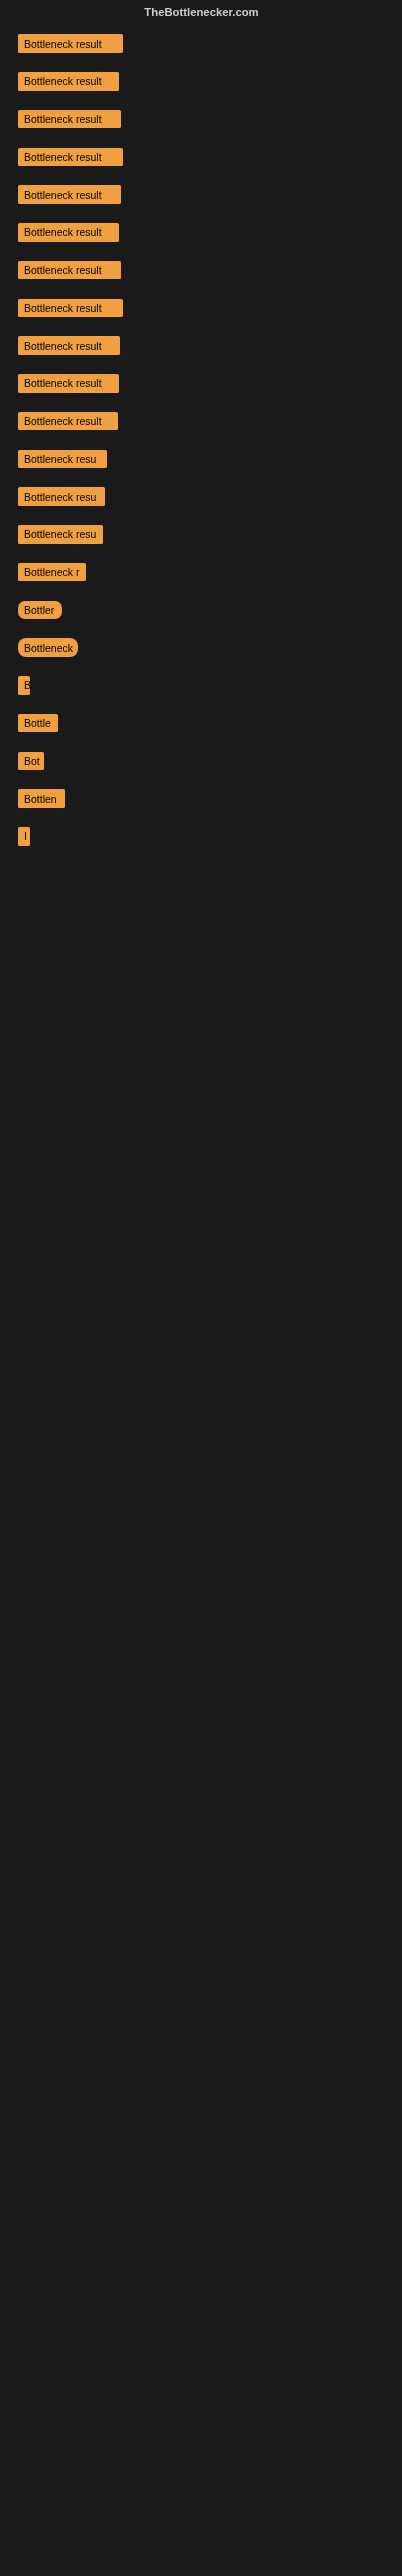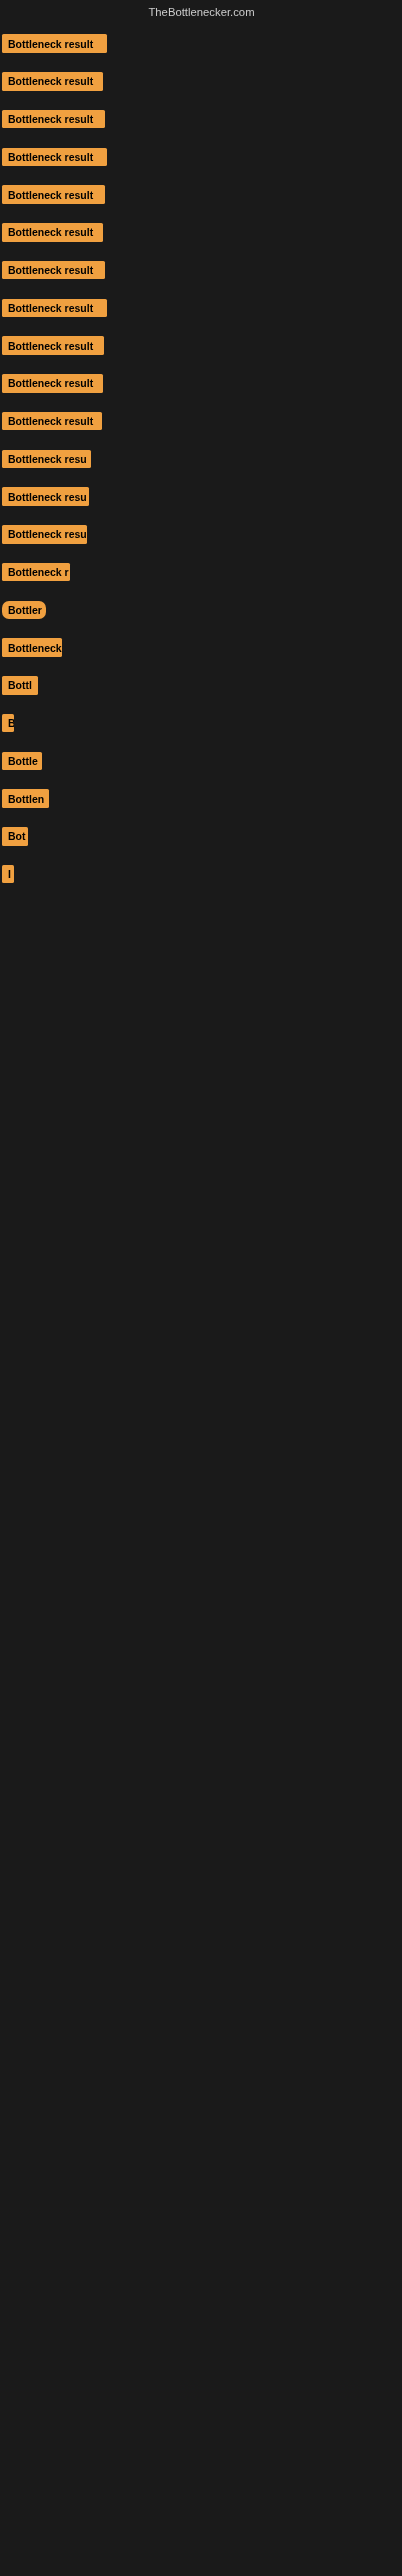--- a/index.html
+++ b/index.html
@@ -13,31 +13,33 @@
       background-color: #1a1a1a;
       font-family: Arial, sans-serif;
       position: relative;
     }
     .site-title {
       text-align: center;
       color: #cccccc;
       font-size: 11.3px;
       padding: 6.4px 0;
       background-color: #1a1a1a;
+      font-weight: bold;
     }
     .bottleneck-label {
       display: inline-block;
       background-color: #f0a040;
       color: #000000;
       font-size: 10.5px;
-      font-weight: bold;
+      font-weight: normal;
       padding: 3.2px 6.4px;
       border-radius: 1.6px;
       white-space: nowrap;
       overflow: hidden;
+      margin-left: 16px;
     }
     .result-row {
       padding: 9.7px 0 9.7px 1.6px;
       display: flex;
       align-items: center;
     }
   </style>
 </head>
 <body>
 
@@ -88,34 +90,31 @@
     <div class="result-row">
       <div class="bottleneck-label" style="max-width: 85px; width: 85px;">Bottleneck resu</div>
     </div>
     <div class="result-row">
       <div class="bottleneck-label" style="max-width: 68px; width: 68px; text-align: center;">Bottleneck r</div>
     </div>
     <div class="result-row">
       <div class="bottleneck-label" style="max-width: 44px; width: 44px; border-radius: 7px;">Bottler</div>
     </div>
     <div class="result-row">
-      <div class="bottleneck-label" style="max-width: 60px; width: 60px;">Bottleneck</div>
-    </div>
-    <div class="result-row">
-      <div class="bottleneck-label" style="max-width: 36px; width: 36px;">Bottl</div>
+      <div class="bottleneck-label" style="max-width: 60px; width: 60px; border-radius: 8px;">Bottleneck</div>
     </div>
     <div class="result-row">
       <div class="bottleneck-label" style="max-width: 9.7px; width: 9.7px;">B</div>
     </div>
     <div class="result-row">
-      <div class="bottleneck-label" style="max-width: 40px; width: 60px; text-align: center;">Bottle</div>
+      <div class="bottleneck-label" style="max-width: 40px; width: 60px;">Bottle</div>
+    </div>
+    <div class="result-row">
+      <div class="bottleneck-label" style="max-width: 26px; width: 26px;">Bot</div>
     </div>
     <div class="result-row">
       <div class="bottleneck-label" style="max-width: 47px; width: 47px;">Bottlen</div>
-    </div>
-    <div class="result-row">
-      <div class="bottleneck-label" style="max-width: 26px; width: 26px;">Bot</div>
     </div>
     <div class="result-row">
       <div class="bottleneck-label" style="max-width: 6.4px; width: 6.4px;">I</div>
     </div>
   </div>
 
 
 </body></html>

